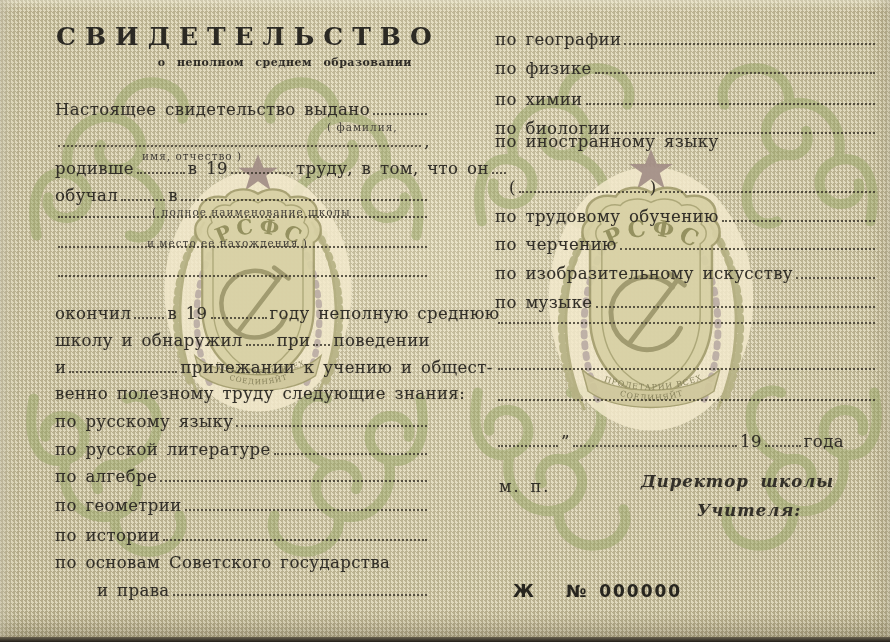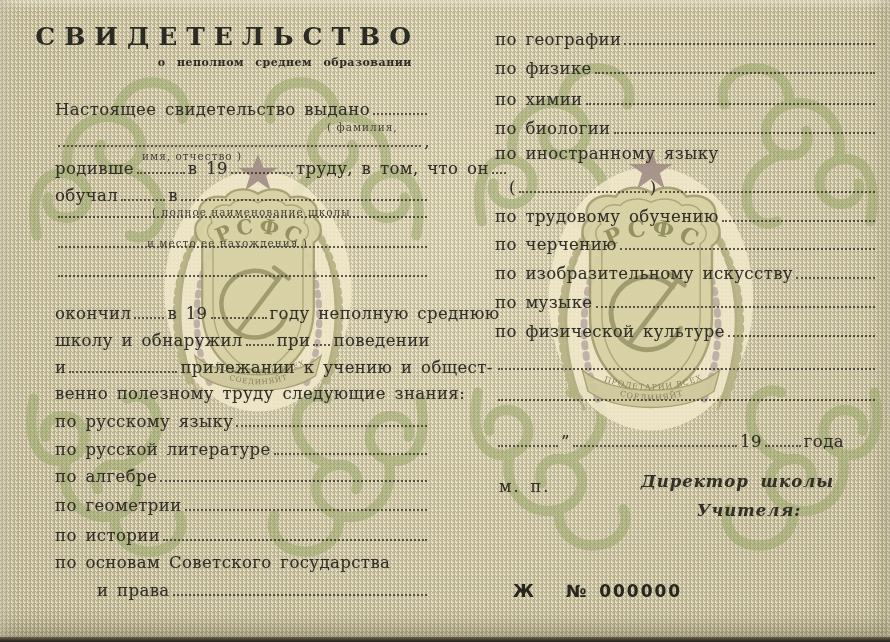--- a/index.html
+++ b/index.html
@@ -16,21 +16,21 @@
   .paper::after{content:"";position:absolute;left:0;right:0;bottom:0;height:5px;background:linear-gradient(#6a6250,#23201a);}
   .decor{position:absolute;inset:0;z-index:1;}
   .page{position:absolute;top:0;height:642px;z-index:2;color:#33302a;}
   .page-left{left:32px;width:398px;}
   .page-right{left:472px;width:406px;}
   .l{position:absolute;left:0;right:0;display:flex;align-items:flex-end;white-space:nowrap;
      font-size:16.5px;letter-spacing:.4px;word-spacing:3px;color:#322f28;text-shadow:0 0 1px rgba(50,45,35,.25);margin-left:23px;}
   .l .t{flex:0 0 auto;}
   .d{flex:1 1 auto;min-width:14px;border-bottom:2px dotted rgba(55,50,40,.78);margin:0 3px 4px 3px;}
   .cap{position:absolute;font-size:10.5px;letter-spacing:1px;color:#45413a;white-space:nowrap;text-shadow:none;}
-  .title{position:absolute;left:0;right:10px;text-align:right;font-weight:bold;font-size:25px;letter-spacing:9px;color:#2c2a24;}
+  .title{position:absolute;left:0;right:10px;text-align:left;font-weight:bold;font-size:25px;letter-spacing:9px;color:#2c2a24;padding-left:24px;}
   .subtitle{position:absolute;left:0;right:18px;text-align:right;font-weight:bold;font-size:11px;letter-spacing:.5px;word-spacing:7px;color:#2e2b25;}
   .ital{font-style:italic;font-weight:bold;letter-spacing:1px;word-spacing:5px;}
   .seal{font-size:16px;letter-spacing:2px;}
   .serial{font-family:"DejaVu Sans","Liberation Sans",sans-serif;font-weight:600;font-size:17px;letter-spacing:2px;color:#27251f;}
 </style>
 </head>
 <body>
 
 <div class="paper">
 
@@ -220,21 +220,21 @@
         <span class="d"></span>
     </div>
     <div class="l" style="top:90px">
       <span class="t">по химии</span>
         <span class="d"></span>
     </div>
     <div class="l" style="top:119px">
       <span class="t">по биологии</span>
         <span class="d"></span>
     </div>
-    <div class="l" style="top:144px">
+    <div class="l" style="top:132px">
       <span class="t">по иностранному языку</span>
     </div>
 
     <div class="l" style="top:178px;left:14px">
       <span class="t">(</span>
         <span class="d" style="flex:0 0 128px"></span>
       <span class="t">)</span>
         <span class="d"></span>
     </div>
 
@@ -248,21 +248,20 @@
     </div>
     <div class="l" style="top:264px">
       <span class="t">по изобразительному искусству</span>
         <span class="d"></span>
     </div>
     <div class="l" style="top:293px">
       <span class="t">по музыке</span>
         <span class="d"></span>
     </div>
     <div class="l" style="top:322px">
-      <span class="t">по физической культуре</span>
         <span class="d"></span>
     </div>
 
     <div class="l" style="top:368px">
         <span class="d"></span>
       </div>
     <div class="l" style="top:399px">
         <span class="d"></span>
       </div>
 

